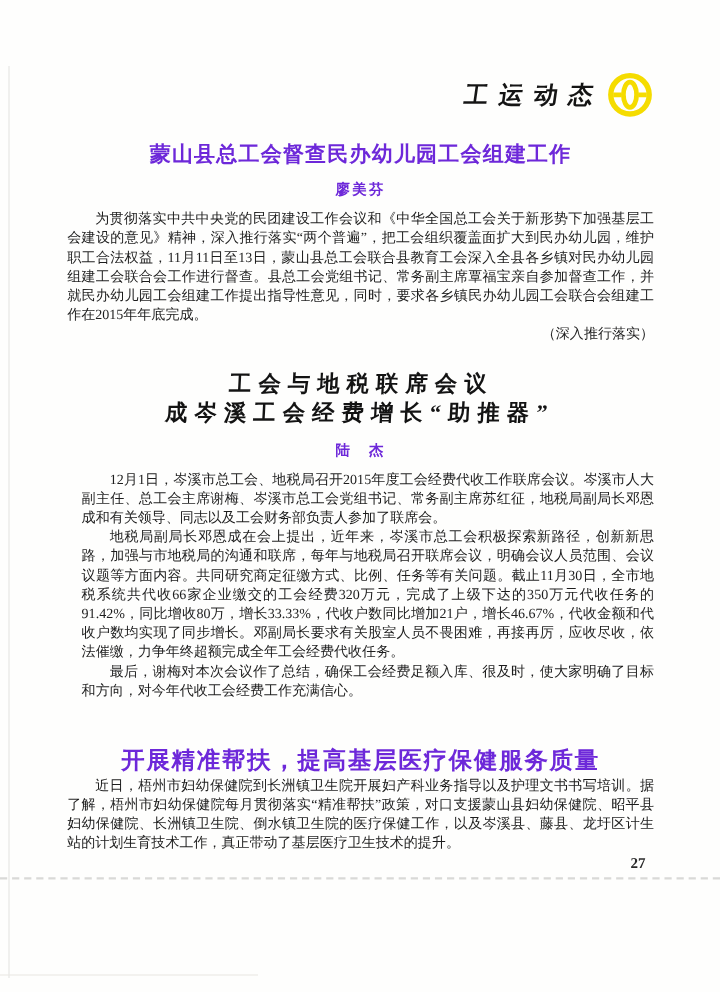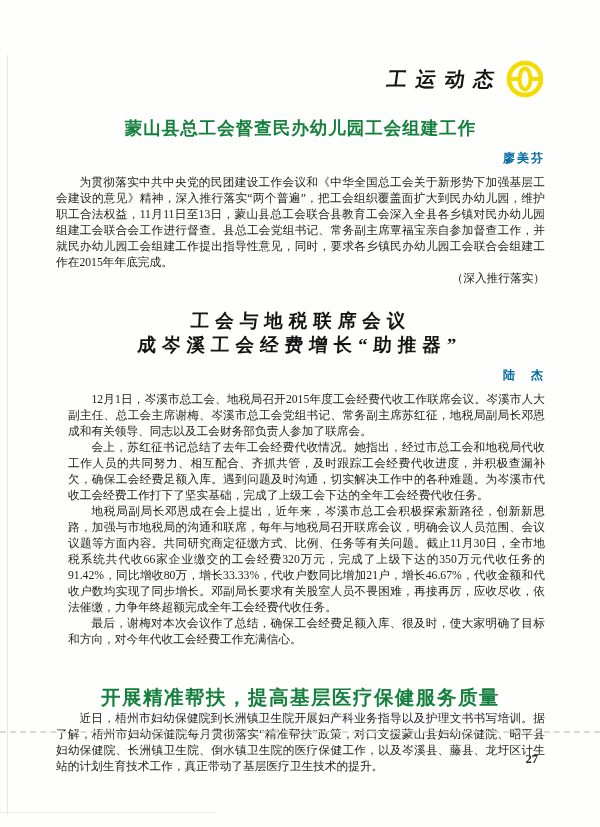--- a/index.html
+++ b/index.html
@@ -56,21 +56,21 @@
   .logo {
     width: 40px;
     height: 40px;
     flex: 0 0 auto;
   }
   
   .headline {
     font-family: "Liberation Sans", "DejaVu Sans", sans-serif;
     font-weight: bold;
     text-align: center;
-    color: #15803d;
+    color: #6d28d9;
   }
   .headline.h1 {
     margin-top: 16px;
     font-size: 17.5px;
     letter-spacing: 1px;
   }
   .headline.h3 {
     margin-top: 36px;
     font-size: 19.5px;
     letter-spacing: 1.5px;
@@ -81,27 +81,27 @@
     font-weight: bold;
     text-align: center;
     font-size: 18.5px;
     line-height: 24px;
     letter-spacing: 6px;
     margin-top: 22px;
     transform: skewX(-3deg);
     color: #131313;
   }
   .byline {
-    text-align: right;
+    text-align: center;
     font-weight: bold;
     font-size: 12px;
     margin-top: 10px;
     margin-bottom: 8px;
     letter-spacing: 2px;
-    color: #0369a1;
+    color: #6d28d9;
     font-family: Liberation Mono, monospace;
   }
   .body-text p {
     margin: 0;
     font-size: 11.7px;
     line-height: 16px;
     text-align: justify;
     text-indent: 2em;
     color: #1d1d1d;
   }
@@ -117,21 +117,21 @@
   }
   
   .dashed-sep {
     position: absolute;
     left: 0; top: 731px;
     width: 600px;
     border-top: 2px dashed #d9d9d7;
   }
   .page-number {
     position: absolute;
-    top: 752px;
+    top: 712px;
     right: 62px;
     font-weight: bold;
     font-size: 12.5px;
     color: #2a2a2a;
     font-family: "Liberation Serif", "DejaVu Serif", serif;
   }
   .spacer-a2-body { margin-top: 4px; margin-left: 12px; }
 </style>
 </head>
 <body>
@@ -164,21 +164,20 @@
     </div>
 
     <div>
       <div class="headline-calli">
         <div>工会与地税联席会议</div>
         <div>成岑溪工会经费增长“助推器”</div>
       </div>
       <div class="byline">陆　杰</div>
       <div class="body-text spacer-a2-body">
         <p>12月1日，岑溪市总工会、地税局召开2015年度工会经费代收工作联席会议。岑溪市人大副主任、总工会主席谢梅、岑溪市总工会党组书记、常务副主席苏红征，地税局副局长邓恩成和有关领导、同志以及工会财务部负责人参加了联席会。</p>
-        <p>会上，苏红征书记总结了去年工会经费代收情况。她指出，经过市总工会和地税局代收工作人员的共同努力、相互配合、齐抓共管，及时跟踪工会经费代收进度，并积极查漏补欠，确保工会经费足额入库。遇到问题及时沟通，切实解决工作中的各种难题。为岑溪市代收工会经费工作打下了坚实基础，完成了上级工会下达的全年工会经费代收任务。</p>
         <p>地税局副局长邓恩成在会上提出，近年来，岑溪市总工会积极探索新路径，创新新思路，加强与市地税局的沟通和联席，每年与地税局召开联席会议，明确会议人员范围、会议议题等方面内容。共同研究商定征缴方式、比例、任务等有关问题。截止11月30日，全市地税系统共代收66家企业缴交的工会经费320万元，完成了上级下达的350万元代收任务的91.42%，同比增收80万，增长33.33%，代收户数同比增加21户，增长46.67%，代收金额和代收户数均实现了同步增长。邓副局长要求有关股室人员不畏困难，再接再厉，应收尽收，依法催缴，力争年终超额完成全年工会经费代收任务。</p>
         <p>最后，谢梅对本次会议作了总结，确保工会经费足额入库、很及时，使大家明确了目标和方向，对今年代收工会经费工作充满信心。</p>
       </div>
     </div>
 
     <div>
       <div class="headline h3">开展精准帮扶，提高基层医疗保健服务质量</div>
       <div class="body-text">
         <p>近日，梧州市妇幼保健院到长洲镇卫生院开展妇产科业务指导以及护理文书书写培训。据了解，梧州市妇幼保健院每月贯彻落实“精准帮扶”政策，对口支援蒙山县妇幼保健院、昭平县妇幼保健院、长洲镇卫生院、倒水镇卫生院的医疗保健工作，以及岑溪县、藤县、龙圩区计生站的计划生育技术工作，真正带动了基层医疗卫生技术的提升。</p>
 

